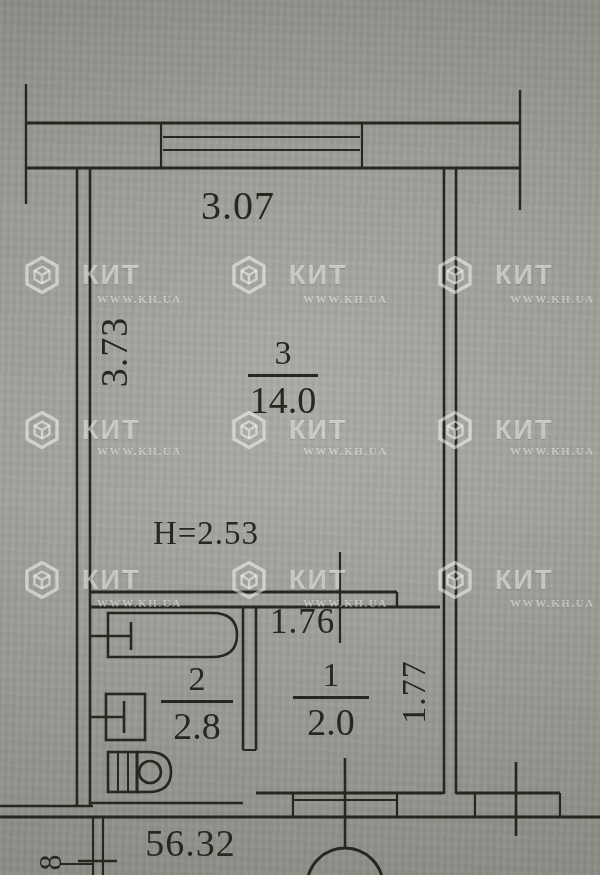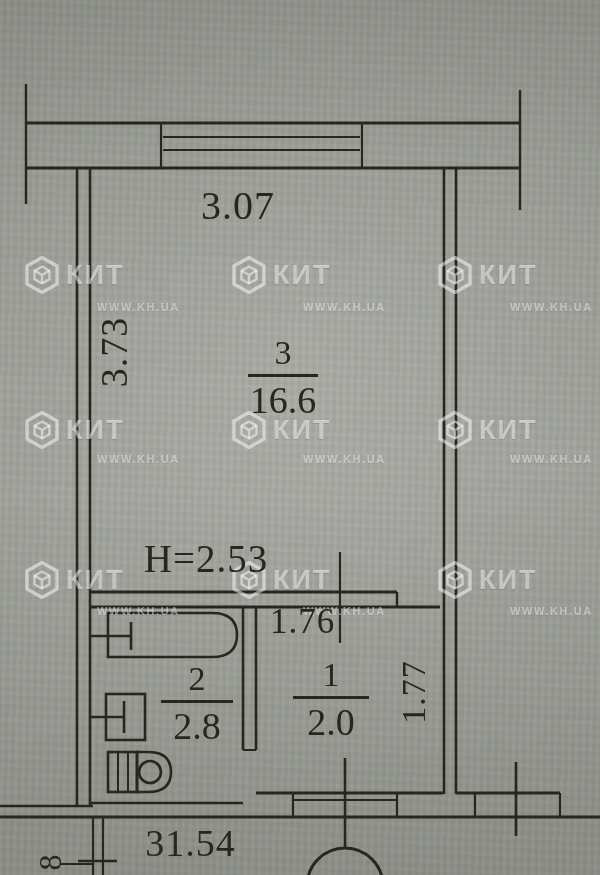--- a/index.html
+++ b/index.html
@@ -16,25 +16,25 @@
   }
   svg.plan{position:absolute;left:0;top:0;}
   .lbl{position:absolute;text-align:center;line-height:1;white-space:nowrap;}
   .dim{font-size:38px;letter-spacing:1px;}
   .rot{transform:rotate(-90deg);}
   .room{position:absolute;display:flex;flex-direction:column;align-items:center;}
   .room .num{font-size:34px;line-height:1;}
   .room .bar{height:3px;background:#26271f;margin:4px 0;}
   .room .area{font-size:38px;line-height:1;}
   
-  .wm{position:absolute;display:flex;align-items:center;gap:7px;color:rgba(255,255,255,0.5);
+  .wm{position:absolute;display:flex;align-items:center;gap:23px;color:rgba(255,255,255,0.5);
       text-shadow:0 1px 1px rgba(0,0,0,0.12);}
   .wm-text{font-family:"Liberation Sans",sans-serif;font-weight:800;font-size:27px;letter-spacing:2px;line-height:1;}
-  .wm-url{position:absolute;color:rgba(255,255,255,0.46);font-family:Liberation Sans, sans-serif;
-      font-weight:700;font-size:11px;letter-spacing:1.6px;line-height:1;text-shadow:0 1px 1px rgba(0,0,0,0.10);margin-top:8px;}
+  .wm-url{position:absolute;color:rgba(255,255,255,0.46);font-family:Liberation Serif, serif;
+      font-weight:700;font-size:11px;letter-spacing:1.6px;line-height:1;text-shadow:0 1px 1px rgba(0,0,0,0.10);}
 </style>
 </head>
 <body>
 
 <div class="page">
 
   <svg width="0" height="0" style="position:absolute" aria-hidden="true">
     <defs>
       <g id="kit-hex">
         <polygon points="17,1.5 32,10 32,28 17,36.5 2,28 2,10" fill="none" stroke="currentColor" stroke-width="3.4"></polygon>
@@ -198,36 +198,36 @@
     <span class="wm-text">КИТ</span>
   </div>
   <div class="wm-url" style="left:97px;top:598px">WWW.KH.UA</div>
   <div class="wm-url" style="left:303px;top:598px">WWW.KH.UA</div>
   <div class="wm-url" style="left:510px;top:598px">WWW.KH.UA</div>
 
   <div class="lbl dim" style="left:173px;top:186px;width:130px;font-size:40px">3.07</div>
 
   <div class="lbl dim rot" style="left:54px;top:331px;width:120px;height:42px;line-height:42px;font-size:38px">3.73</div>
 
-  <div class="lbl dim" style="left:136px;top:539px;width:140px;font-size:39px">H=2.53</div>
+  <div class="lbl dim" style="left:136px;top:517px;width:140px;font-size:33px">H=2.53</div>
 
   <div class="lbl dim" style="left:250px;top:604px;width:105px;font-size:35px">1.76</div>
 
   <div class="lbl dim rot" style="left:359px;top:672px;width:110px;height:40px;line-height:40px;font-size:34px">1.77</div>
 
-  <div class="lbl dim" style="left:118px;top:824px;width:145px;font-size:38px">31.54</div>
+  <div class="lbl dim" style="left:118px;top:824px;width:145px;font-size:38px">56.32</div>
 
   <div class="lbl dim rot" style="left:30px;top:842px;width:40px;height:40px;line-height:40px;font-size:32px">8</div>
 
   <div class="lbl dim rot" style="left:320px;top:870px;width:48px;height:40px;line-height:40px;font-size:32px">62</div>
 
   <div class="room" style="left:233px;top:336px;width:100px">
     <span class="num">3</span>
     <span class="bar" style="width:70px"></span>
-    <span class="area">16.6</span>
+    <span class="area">14.0</span>
   </div>
 
   <div class="room" style="left:149px;top:662px;width:96px">
     <span class="num">2</span>
     <span class="bar" style="width:72px"></span>
     <span class="area">2.8</span>
   </div>
 
   <div class="room" style="left:283px;top:658px;width:96px">
     <span class="num">1</span>

